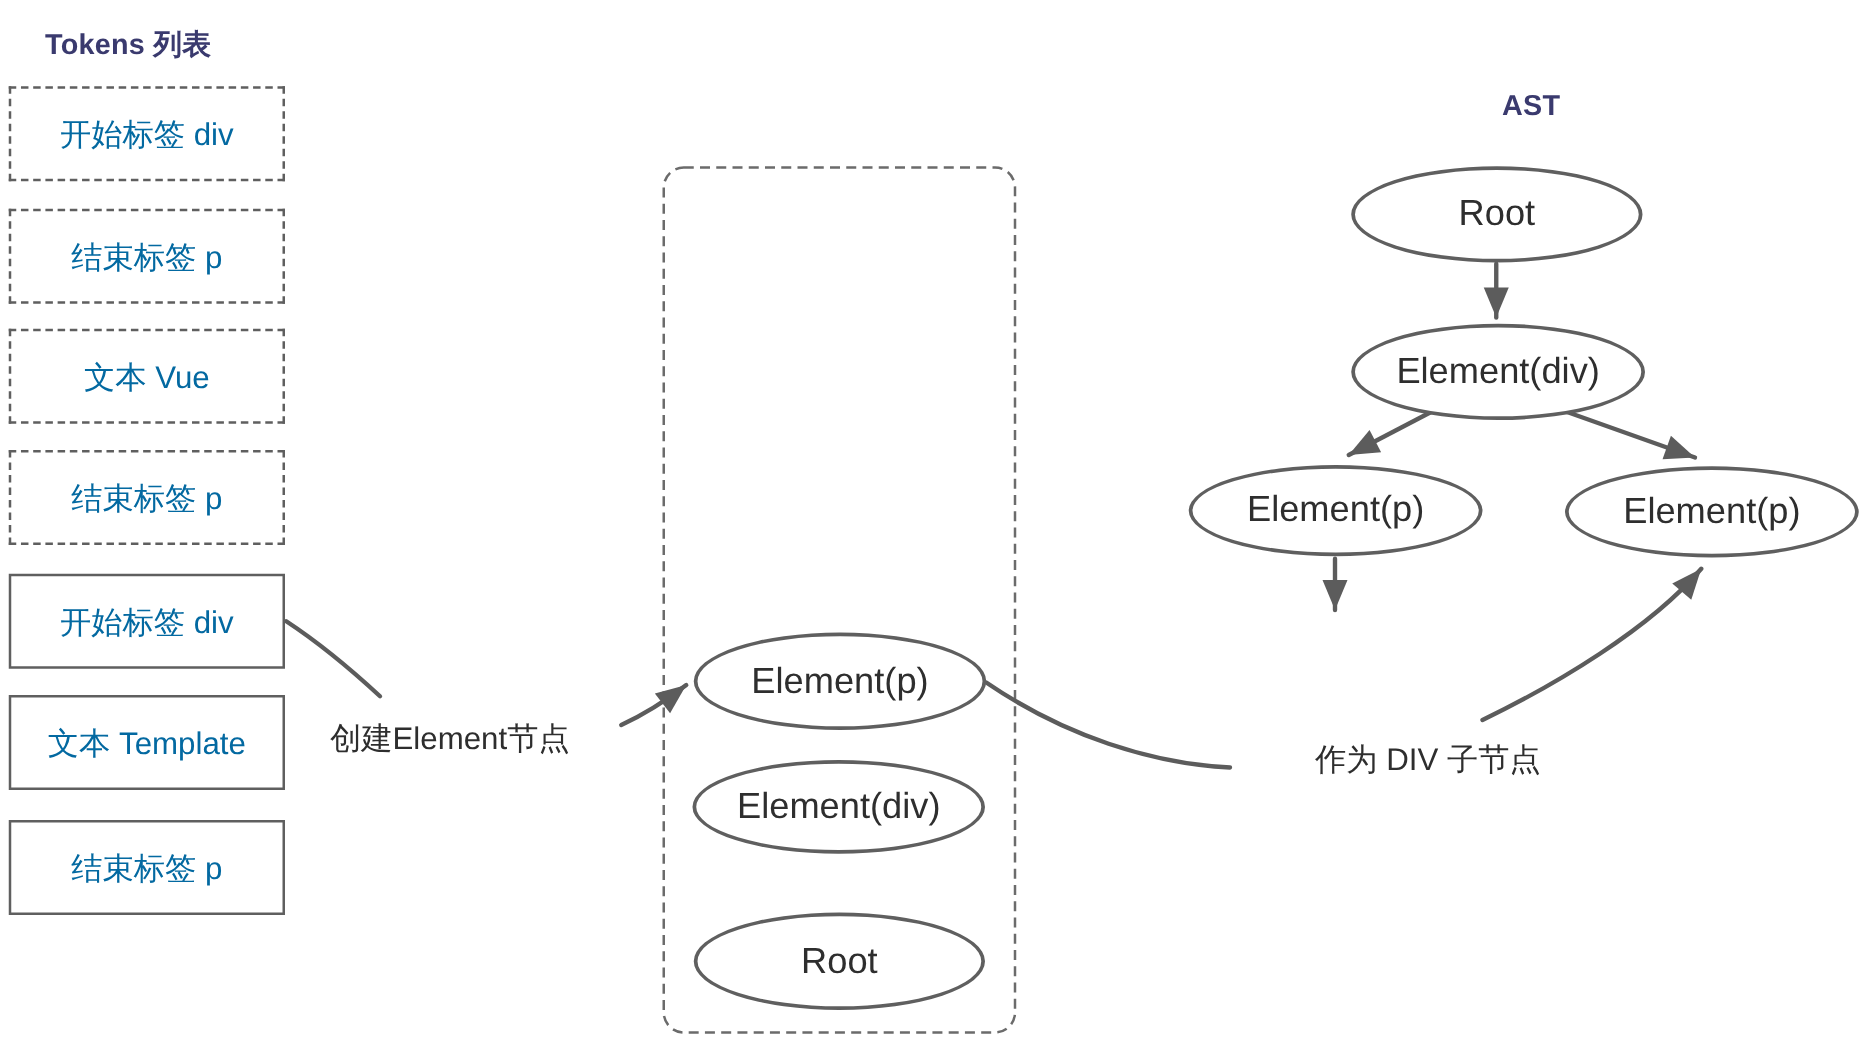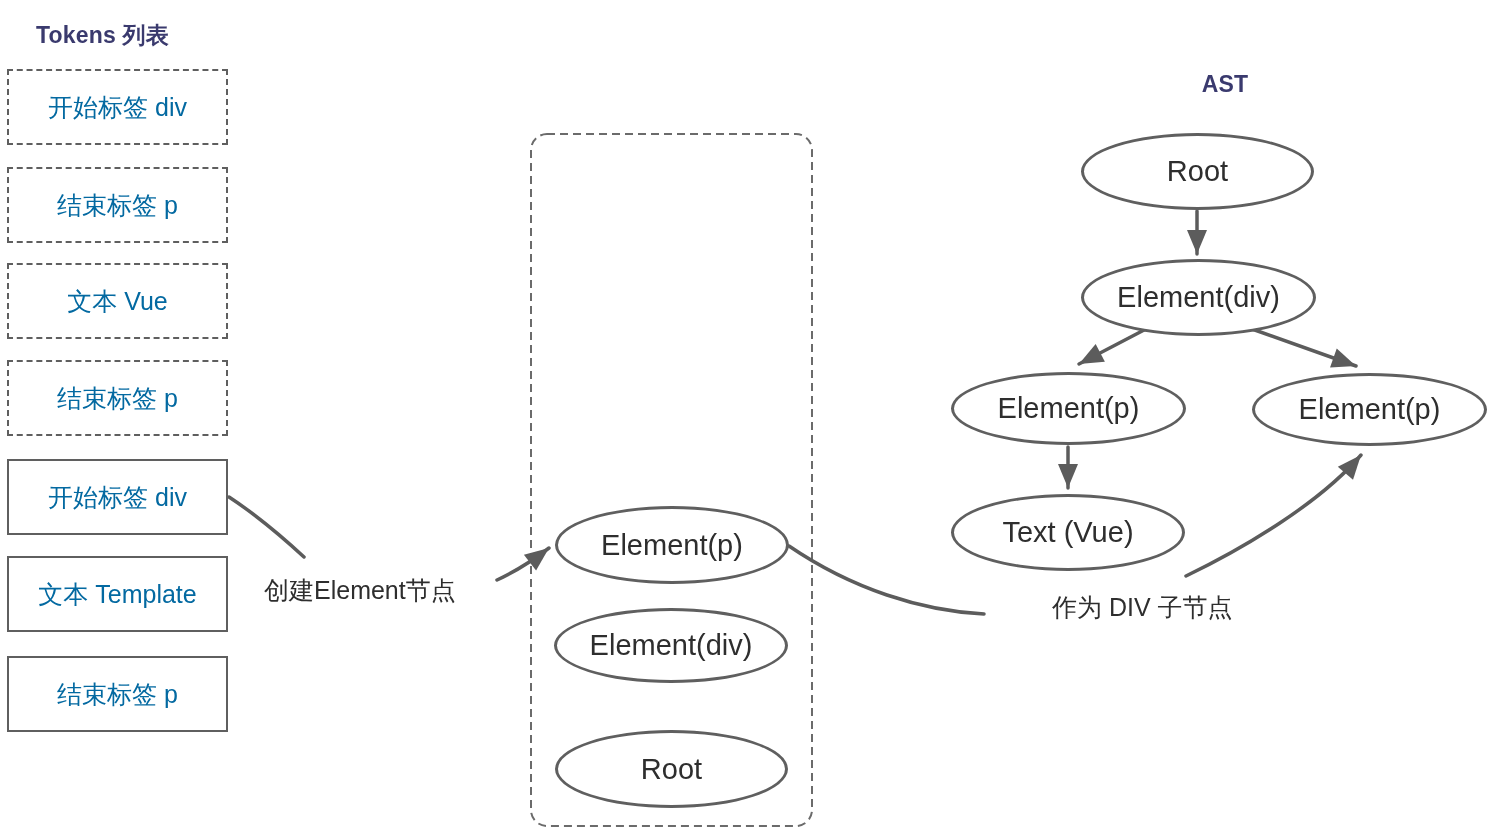--- a/index.html
+++ b/index.html
@@ -105,18 +105,17 @@
   <div class="token-box" style="top:656px;">结束标签 p</div>
 
   <div class="ellipse" style="left:555px; top:506px; width:234px; height:78px;">Element(p)</div>
   <div class="ellipse" style="left:554px; top:608px; width:234px; height:75px;">Element(div)</div>
   <div class="ellipse" style="left:555px; top:730px; width:233px; height:78px;">Root</div>
 
   <div class="ellipse" style="left:1081px; top:133px; width:233px; height:77px;">Root</div>
   <div class="ellipse" style="left:1081px; top:259px; width:235px; height:77px;">Element(div)</div>
   <div class="ellipse" style="left:951px; top:372px; width:235px; height:73px;">Element(p)</div>
   <div class="ellipse" style="left:1252px; top:373px; width:235px; height:73px;">Element(p)</div>
-  <div class="ellipse" style="left:951px; top:494px; width:234px; height:77px;">Text (Vue)</div>
 
   <div class="flow-label" style="left:264px; top:574px;">创建Element节点</div>
   <div class="flow-label" style="left:1052px; top:591px;">作为 DIV 子节点</div>
 
 </div>
 
 </body></html>

